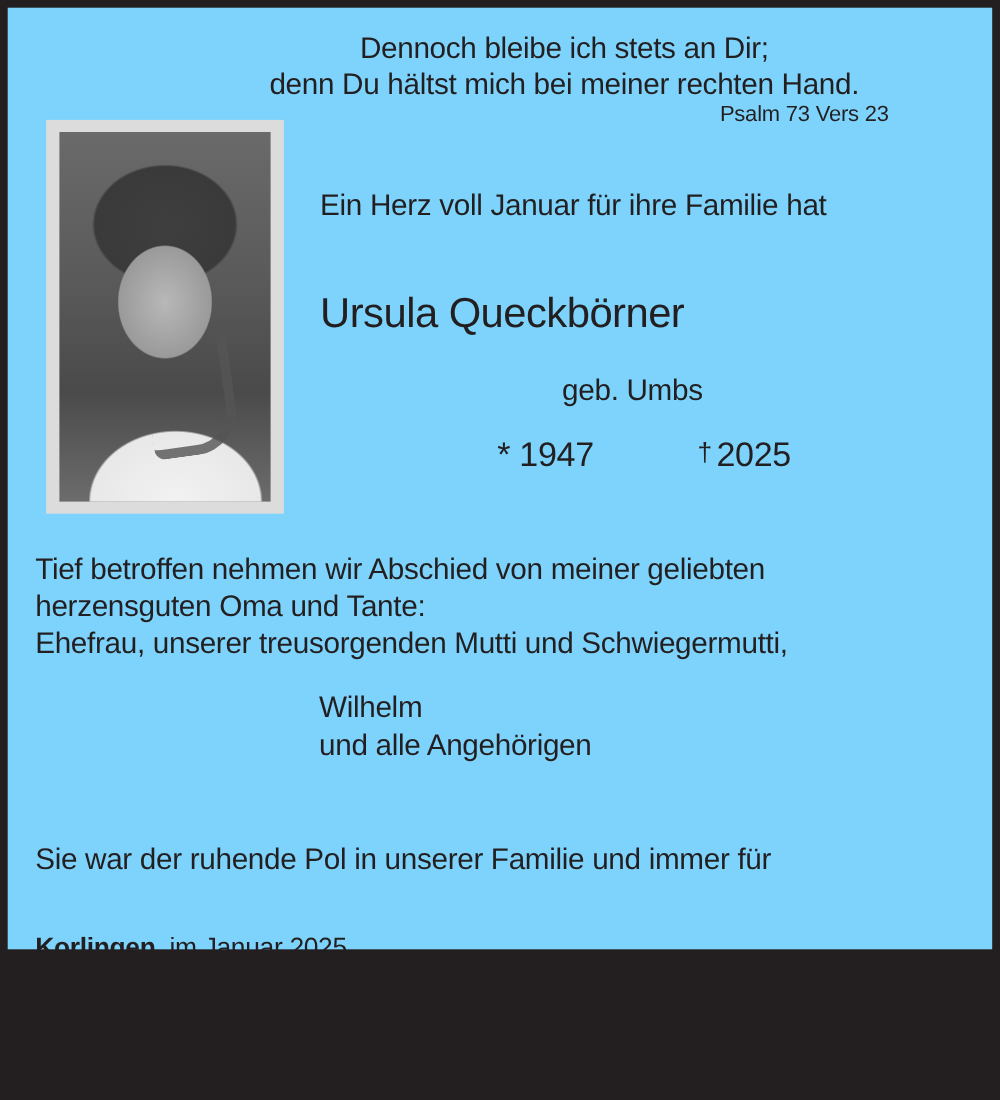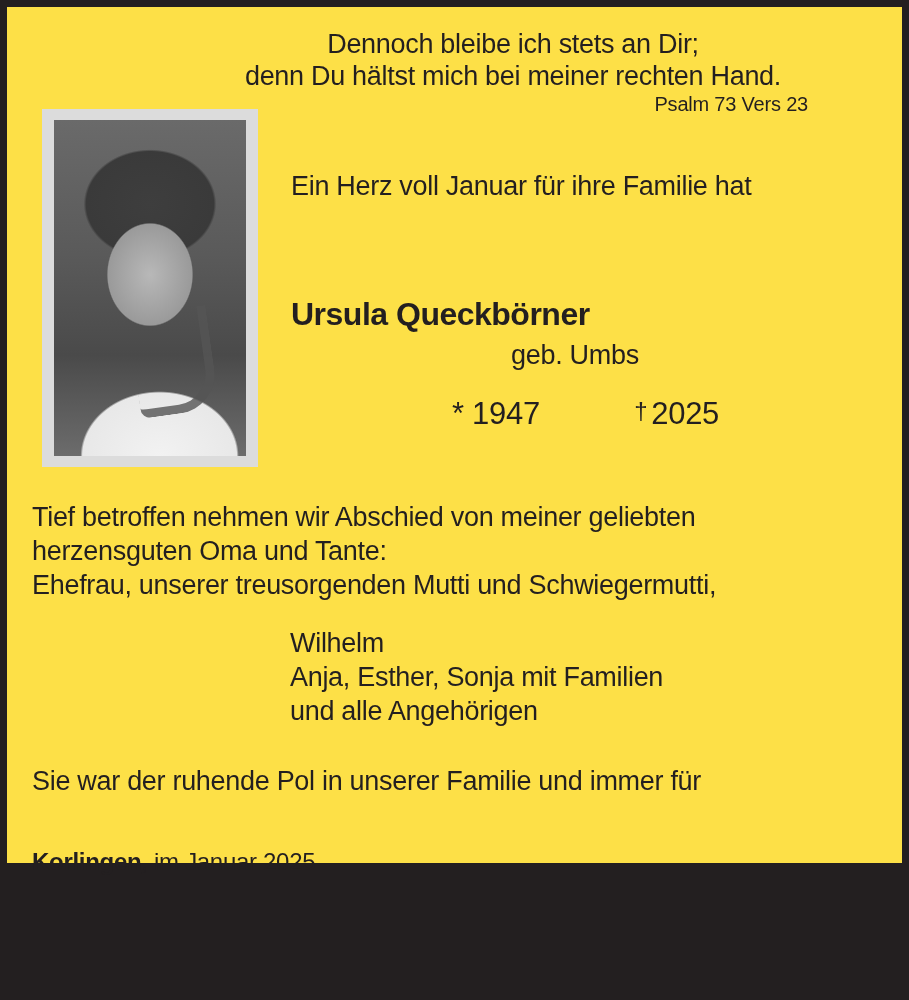--- a/index.html
+++ b/index.html
@@ -1,37 +1,37 @@
 <!DOCTYPE html>
 <html><head>
 <meta charset="utf-8">
 <style>
   html, body { margin: 0; padding: 0; background: #231f20; }
   body { width: 909px; height: 1000px; position: relative; overflow: hidden; }
   .card {
     position: absolute; left: 7px; top: 7px; width: 895px; height: 856px;
-    background: #fde047; color: #231f20;
+    background: #7dd3fc; color: #231f20;
     font-family: "Liberation Sans Narrow", "Liberation Sans", sans-serif;
   }
   .verse-wrap { position: absolute; left: 186px; width: 640px; top: 21px; text-align: center; }
   .verse-line { display: block; font-size: 27px; line-height: 32px; letter-spacing: -0.3px; }
   .psalm { position: absolute; right: 94px; top: 86px; font-size: 20px; letter-spacing: -0.2px; }
   .photo-frame { position: absolute; left: 35px; top: 102px; width: 216px; height: 358px; background: #dcdcdc; }
   .photo {
     position: absolute; left: 12px; top: 11px; width: 192px; height: 336px;
     background:
       radial-gradient(ellipse 60px 72px at 50% 46%, #b8b8b8 0%, #9a9a9a 70%, transparent 72%),
       radial-gradient(ellipse 85px 70px at 50% 25%, #3e3e3e 0%, #3a3a3a 75%, transparent 78%),
       radial-gradient(ellipse 110px 90px at 55% 100%, #f2f2f2 0%, #e8e8e8 70%, transparent 72%),
       linear-gradient(180deg, #6a6a6a 0%, #5a5a5a 40%, #4a4a4a 70%, #6c6c6c 100%);
   }
   .necklace { position: absolute; left: 80px; top: 190px; width: 70px; height: 95px;
     border-right: 9px solid #555; border-bottom: 9px solid #555; border-radius: 0 0 40px 10px; transform: rotate(-8deg); opacity: .8; }
   .intro { position: absolute; left: 284px; top: 163px; font-size: 27px; line-height: 32px; letter-spacing: -0.3px; }
-  .name { position: absolute; left: 284px; top: 289px; font-size: 32px; font-weight: bold; letter-spacing: -0.5px;
+  .name { position: absolute; left: 284px; top: 257px; font-size: 38px; font-weight: normal; letter-spacing: -0.5px;
     font-family: "Liberation Sans", sans-serif; }
   .maiden { position: absolute; left: 504px; top: 333px; font-size: 27px; letter-spacing: -0.3px; }
   .dates { position: absolute; left: 445px; top: 389px; font-size: 31px; letter-spacing: -0.3px; }
   .dates .death { margin-left: 86px; }
   .dagger { font-size: 24px; vertical-align: 5px; margin-right: 4px; }
   .para { position: absolute; left: 25px; font-size: 27px; line-height: 34px; letter-spacing: -0.3px; }
   .p1 { top: 493px; }
   .signers { position: absolute; left: 283px; top: 619px; font-size: 27px; line-height: 34px; letter-spacing: -0.3px; }
   .p2 { top: 757px; }
   .place { position: absolute; left: 25px; top: 841px; font-size: 24px; letter-spacing: -0.3px; }
@@ -72,21 +72,20 @@
   </div>
 
   <div class="para p1">
     <span class="line">Tief betroffen nehmen wir Abschied von meiner geliebten</span>
     <span class="line">herzensguten Oma und Tante:</span>
     <span class="line">Ehefrau, unserer treusorgenden Mutti und Schwiegermutti,</span>
   </div>
 
   <div class="signers">
     <span class="line">Wilhelm</span>
-    <span class="line">Anja, Esther, Sonja mit Familien</span>
     <span class="line">und alle Angehörigen</span>
   </div>
 
   <div class="para p2">
     <span class="line">Sie war der ruhende Pol in unserer Familie und immer für</span>
   </div>
 
   <div class="place">
     <b>Korlingen</b><span>, im Januar 2025</span>
   </div>

